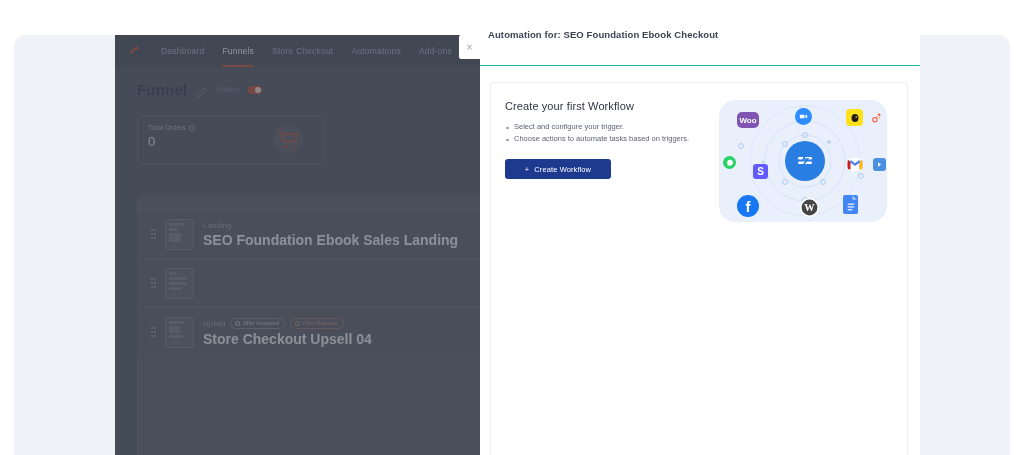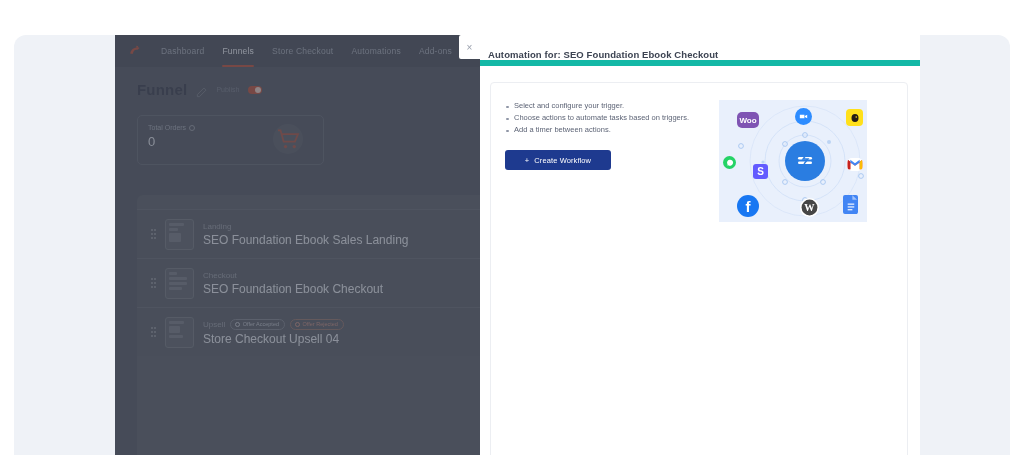--- a/index.html
+++ b/index.html
@@ -71,28 +71,28 @@
   .step-thumb .l { background:#6d727c; border-radius:1px; margin-bottom:2px; }
   .step-meta { display:flex; flex-direction:column; gap:2px; }
   .step-type-row { display:flex; align-items:center; gap:5px; }
   .step-type { font-size:8px; color:#8f949f; }
   .badge {
     font-size:5.5px; color:#b7bcc6; border:1px solid #757a85; border-radius:7px;
     padding:1.5px 5px 1.5px 4px; display:flex; align-items:center; gap:2.5px; white-space:nowrap;
   }
   .badge.rej { color:#c1867a; border-color:#8b6a63; }
   .badge .bdot { width:5px;height:5px;border:1px solid currentColor;border-radius:50%; }
-  .step-name { font-size:12px; font-weight:normal; color:#dfe3ea; }
+  .step-name { font-size:14px; font-weight:bold; color:#dfe3ea; }
 
   
   .modal {
     position:absolute; left:480px; top:0; width:440px; height:443px;
     background:#ffffff; z-index:60;
   }
-  .modal-head { height:37px; display:flex; align-items:flex-end; padding-left:8px; border-bottom:6px solid #14b8a6; }
+  .modal-head { height:37px; display:flex; align-items:flex-start; padding-left:8px; border-bottom:1px solid #14b8a6; }
   .modal-title { font-size:9.5px; font-weight:bold; color:#3c4352; letter-spacing:.1px; }
   .modal-close {
     position:absolute; left:-21px; top:6px; width:21px; height:24px;
     background:#ffffff; display:flex; align-items:center; justify-content:center;
     color:#9aa0ad; font-size:10px; z-index:61; border-radius:2px 0 0 2px;
   }
   .modal-body { padding:16px 12px 0 10px; }
   .content-card {
     border:1px solid #eceef2; border-radius:4px; height:386px;
     padding:17px 14px; display:flex; gap:14px; align-items:flex-start;
@@ -102,21 +102,21 @@
   .p-text { font-size:7.5px; line-height:1.65; color:#5d6476; margin-bottom:8px; }
   .bullets { list-style:none; }
   .bullets li { font-size:7.5px; line-height:1.62; color:#5d6476; padding-left:9px; position:relative; }
   .bullets li::before { content:""; position:absolute; left:1px; top:5.5px; width:2.5px; height:2.5px; border-radius:50%; background:#8f96a6; }
   .cw-btn {
     margin-top:14px; width:106px; height:20px; background:#1e3a8f; border-radius:3px;
     display:flex; align-items:center; justify-content:center; gap:5px;
     color:#fff; font-size:7.5px; border:none; cursor:pointer; letter-spacing:.1px;
   }
   .illus {
-    width:148px; height:122px; background:#e9f0fc; border-radius:0; position:relative; overflow:hidden; flex:none;
+    width:168px; height:122px; background:#e9f0fc; border-radius:16px; position:relative; overflow:hidden; flex:none;
   }
   .ic { position:absolute; border-radius:5px; display:flex; align-items:center; justify-content:center;
         font-weight:bold; overflow:hidden; }
   .ic-circ { border-radius:50%; }
 </style>
 </head>
 <body>
 
 <div id="root">
 
@@ -200,26 +200,20 @@
             <i></i>
             <i></i>
             <i></i>
           </span>
         <span class="step-thumb">
           <div class="l" style="width:40%;height:3px"></div>
             <div class="l" style="width:85%;height:3px"></div>
           <div class="l" style="width:85%;height:3px"></div>
             <div class="l" style="width:60%;height:3px"></div>
         </span>
-        <span class="step-meta">
-          <span class="step-type-row">
-            <span class="step-type">Checkout</span>
-          </span>
-          <span class="step-name">SEO Foundation Ebook Checkout</span>
-        </span>
       </div>
 
       <div class="step-item">
         <span class="drag-dots">
             <i></i>
             <i></i>
             <i></i>
             <i></i>
             <i></i>
             <i></i>
@@ -254,24 +248,24 @@
     <div class="modal-close">×</div>
 
     <div class="modal-head">
       <span class="modal-title">Automation for: SEO Foundation Ebook Checkout</span>
     </div>
 
     <div class="modal-body">
       <div class="content-card">
 
         <div class="left-col">
+          <div class="h-title">Create your first Workflow</div>
           <ul class="bullets">
             <li>Select and configure your trigger.</li>
             <li>Choose actions to automate tasks based on triggers.</li>
-            <li>Add a timer between actions.</li>
           </ul>
           <button class="cw-btn">
             <span>+</span>
             <span>Create Workflow</span>
           </button>
         </div>
 
         <div class="illus">
           <svg viewBox="0 0 172 122" width="172" height="122" style="position:absolute;inset:0">
             <circle cx="86" cy="61" r="26" fill="none" stroke="#cbdcf7" stroke-width=".7"></circle>

